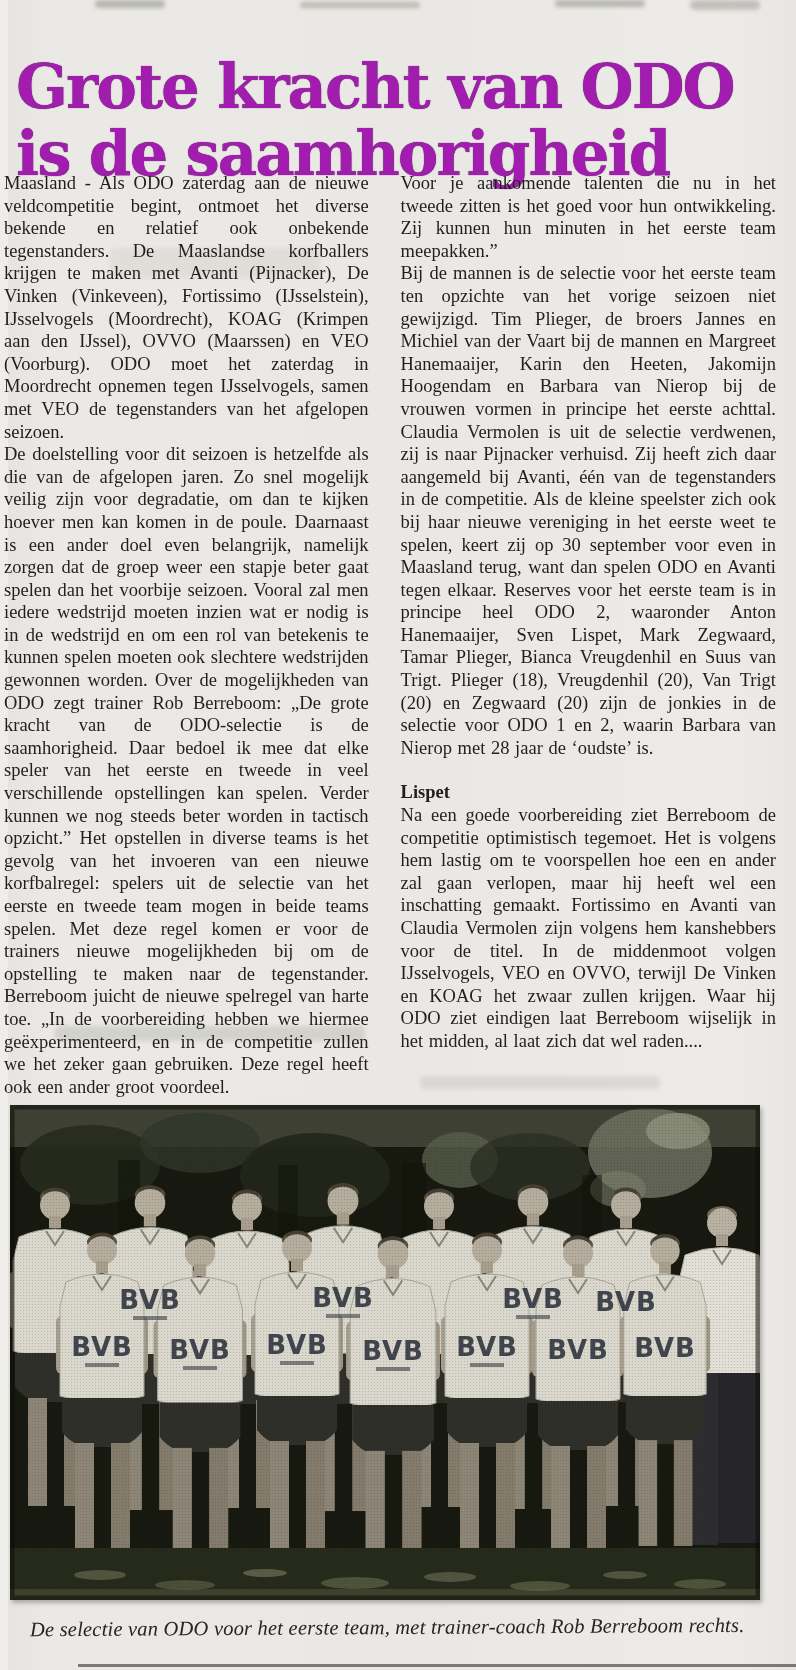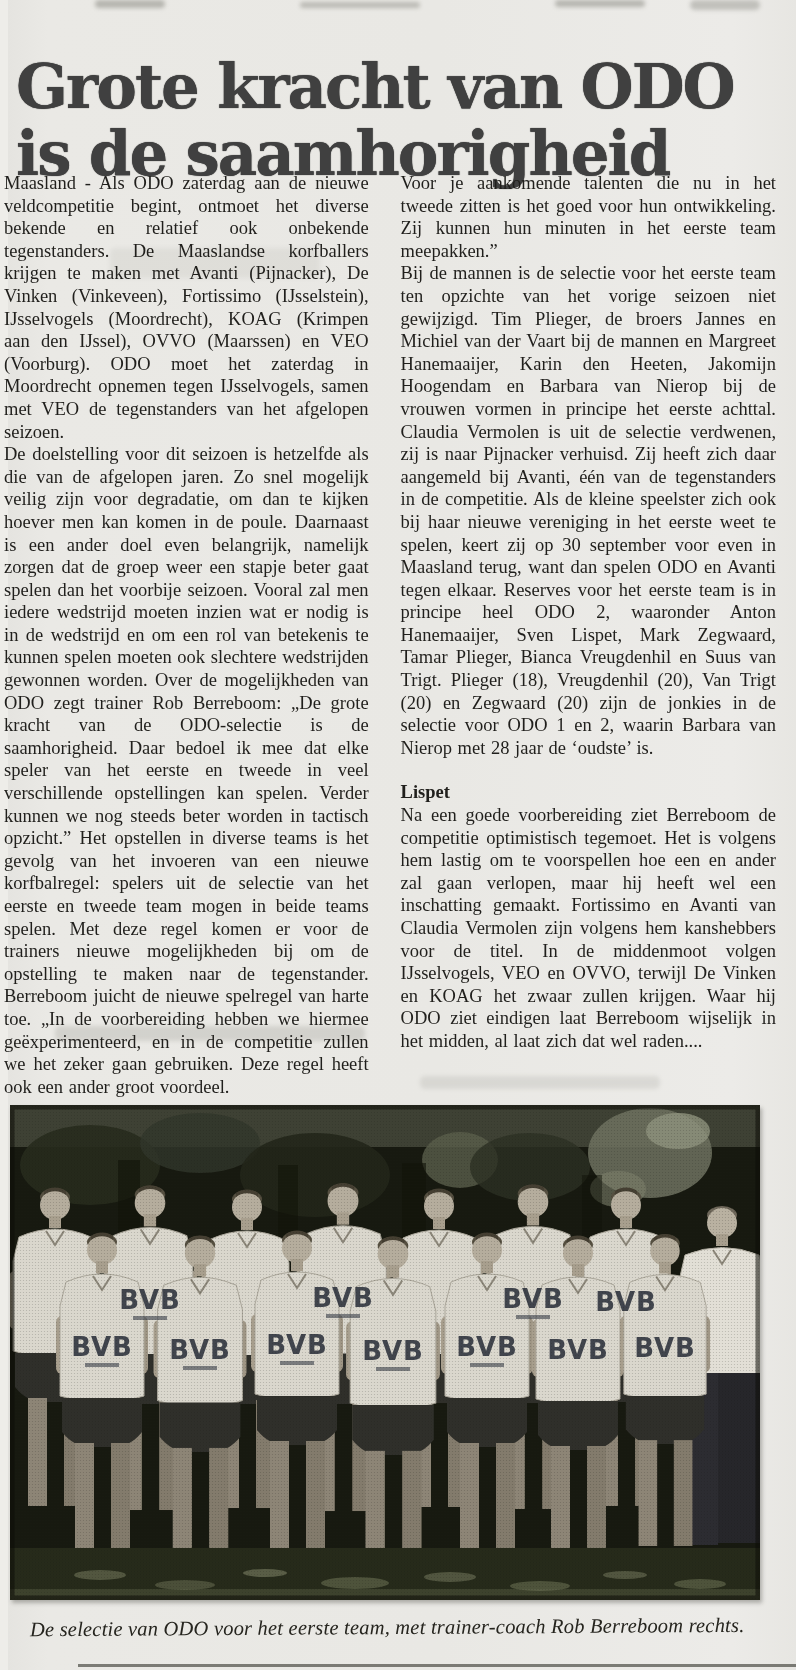--- a/index.html
+++ b/index.html
@@ -5,21 +5,21 @@
   html,body{margin:0;padding:0;}
   body{
     width:796px;height:1670px;position:relative;overflow:hidden;
     background:linear-gradient(90deg,#e4e3df 0%,#eae9e5 6%,#e9e8e4 55%,#ecebe8 92%,#e7e6e2 100%);
     font-family:"Liberation Serif", serif;color:#1c1b19;
   }
   .smudge{position:absolute;background:#82827a;filter:blur(2px);border-radius:5px;}
   .headline{
     position:absolute;left:16px;top:12px;width:770px;
     font-family:"DejaVu Serif", serif;font-weight:700;
-    font-size:61px;line-height:67px;letter-spacing:-2px;color:#404040;
+    font-size:61px;line-height:67px;letter-spacing:-2px;color:#a21caf;
     text-shadow:0 0 1px #2a2a28;
   }
   .cols{position:absolute;top:172px;left:4px;width:772px;display:flex;gap:32px;}
   .col{font-size:18.5px;line-height:22.6px;text-align:justify;color:#201f1c;
        word-spacing:1px;}
   .col-left{width:372px;}
   .col-right{width:383px;}
   .col p{margin:0;}
   .subhead{font-weight:700;margin-top:22px !important;}
   .photo-wrap{position:absolute;left:10px;top:1105px;width:750px;height:495px;

